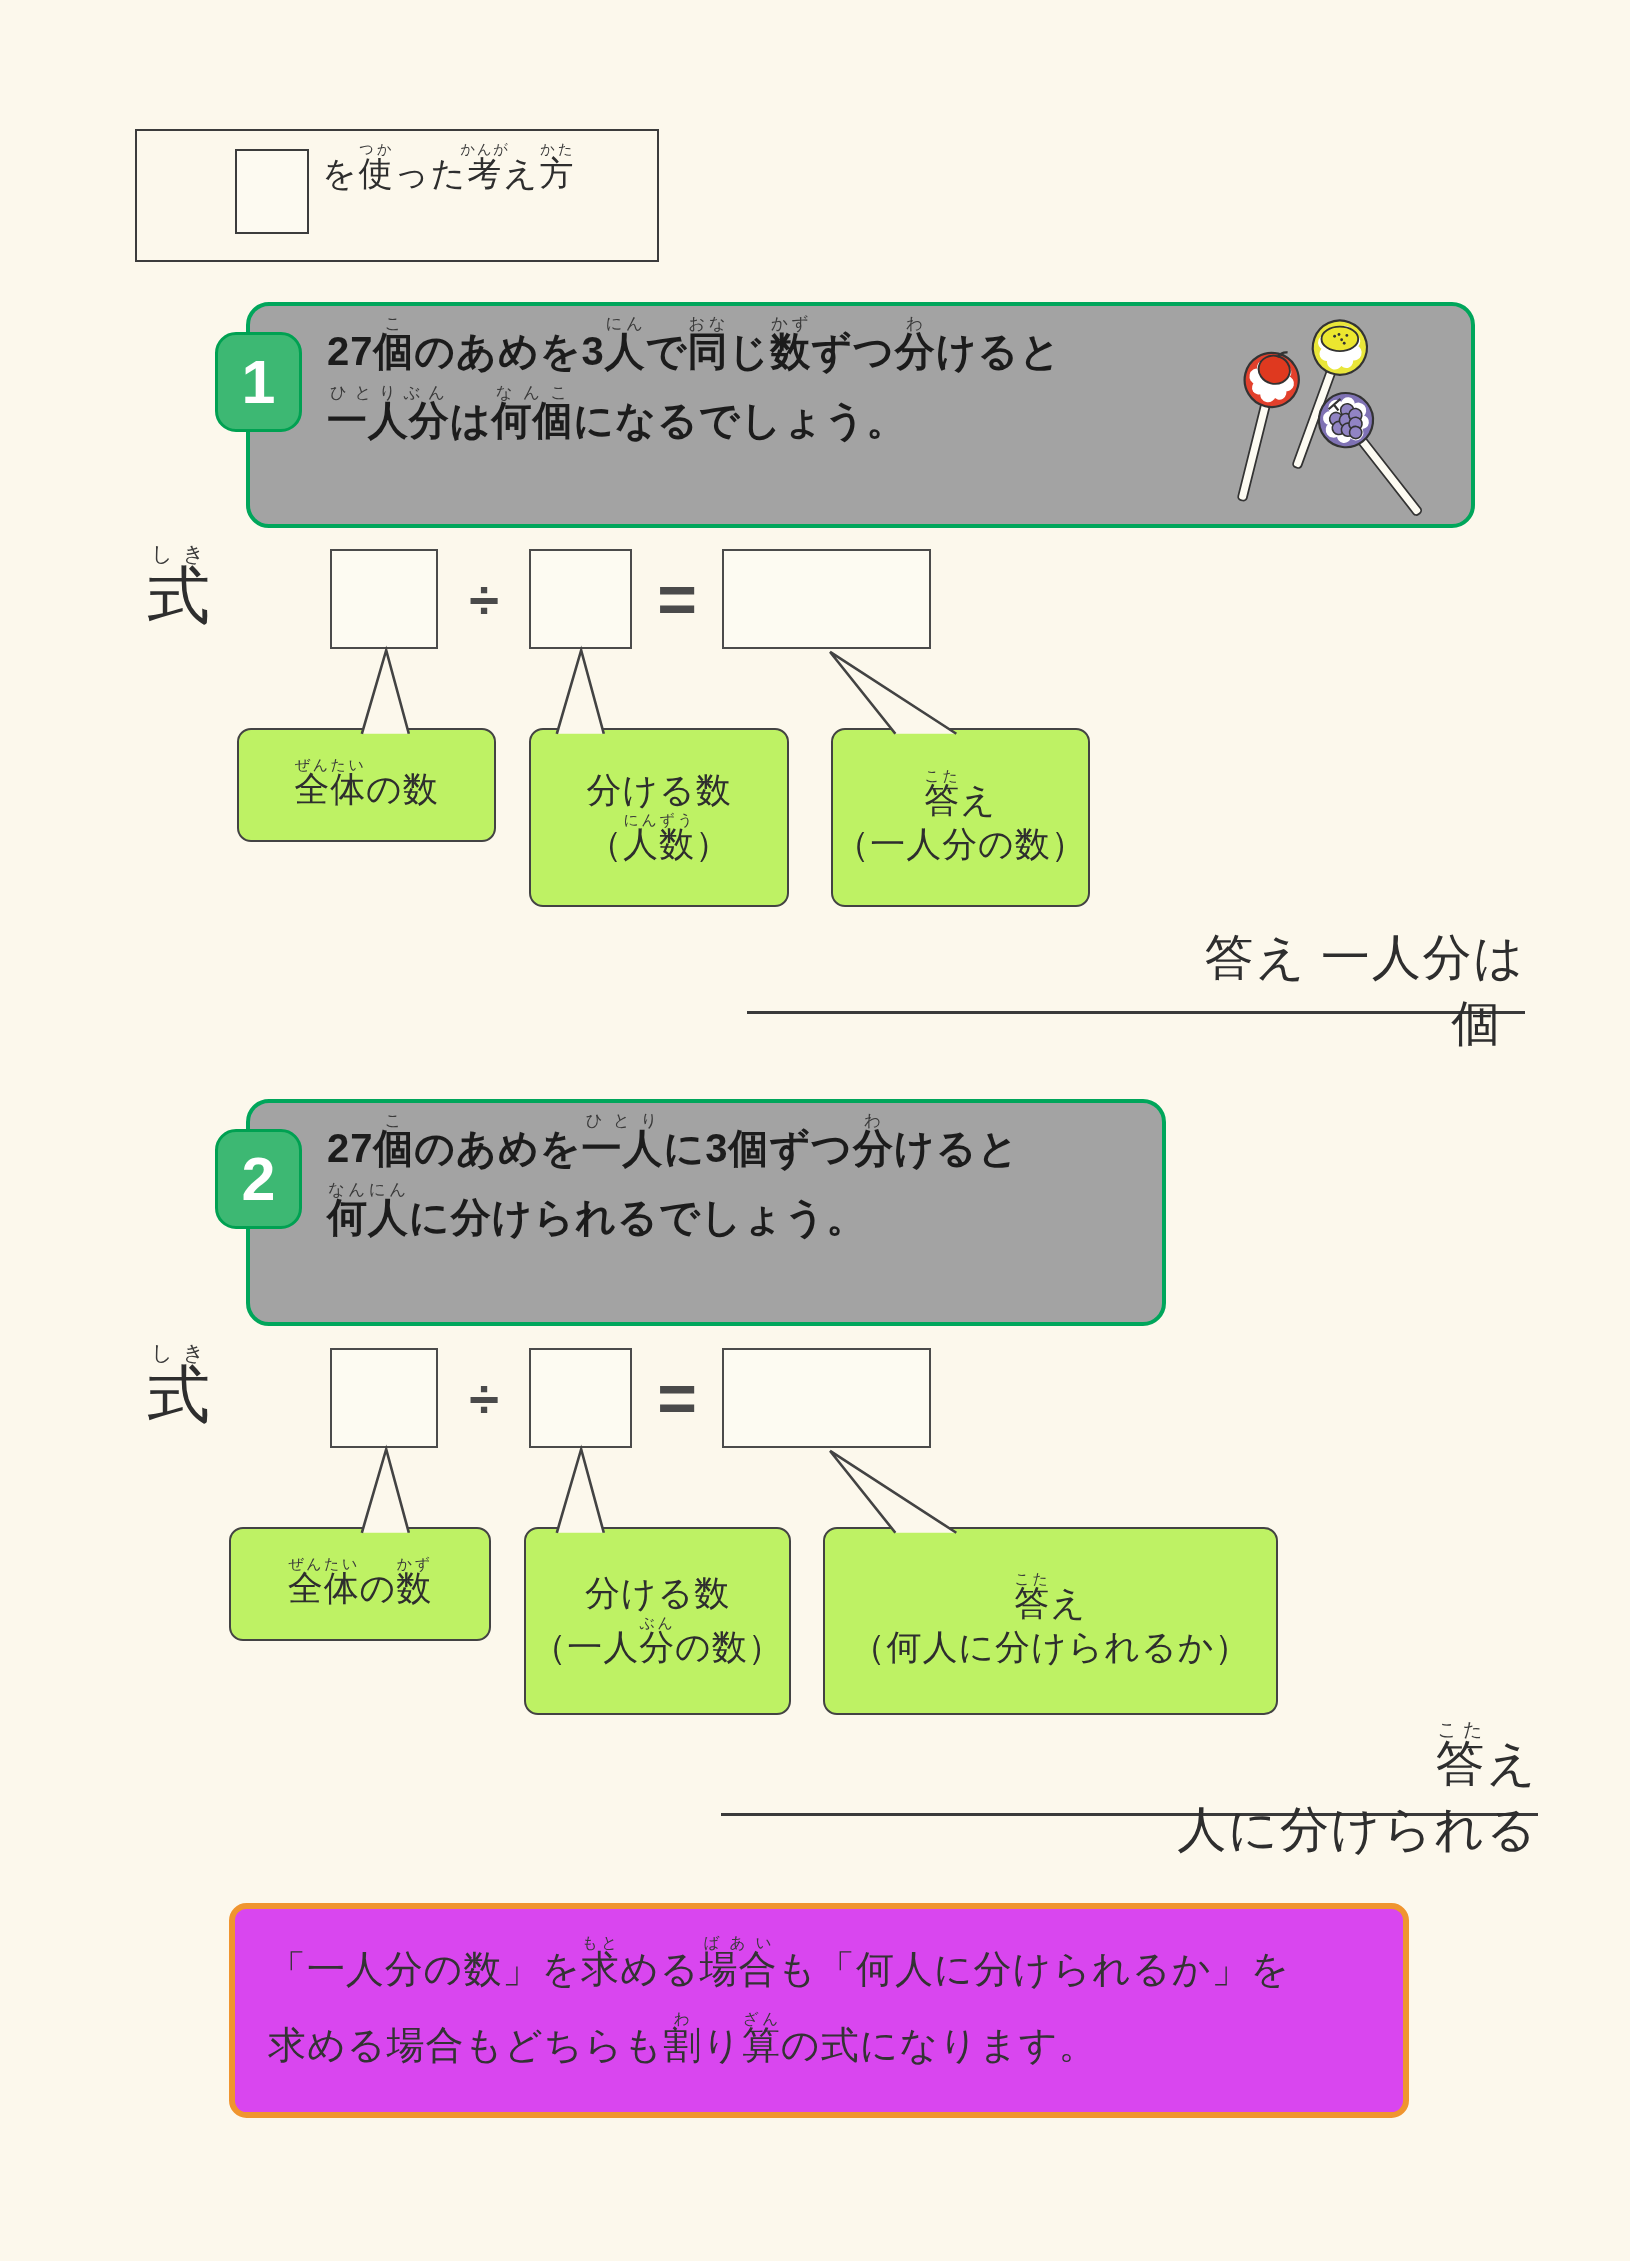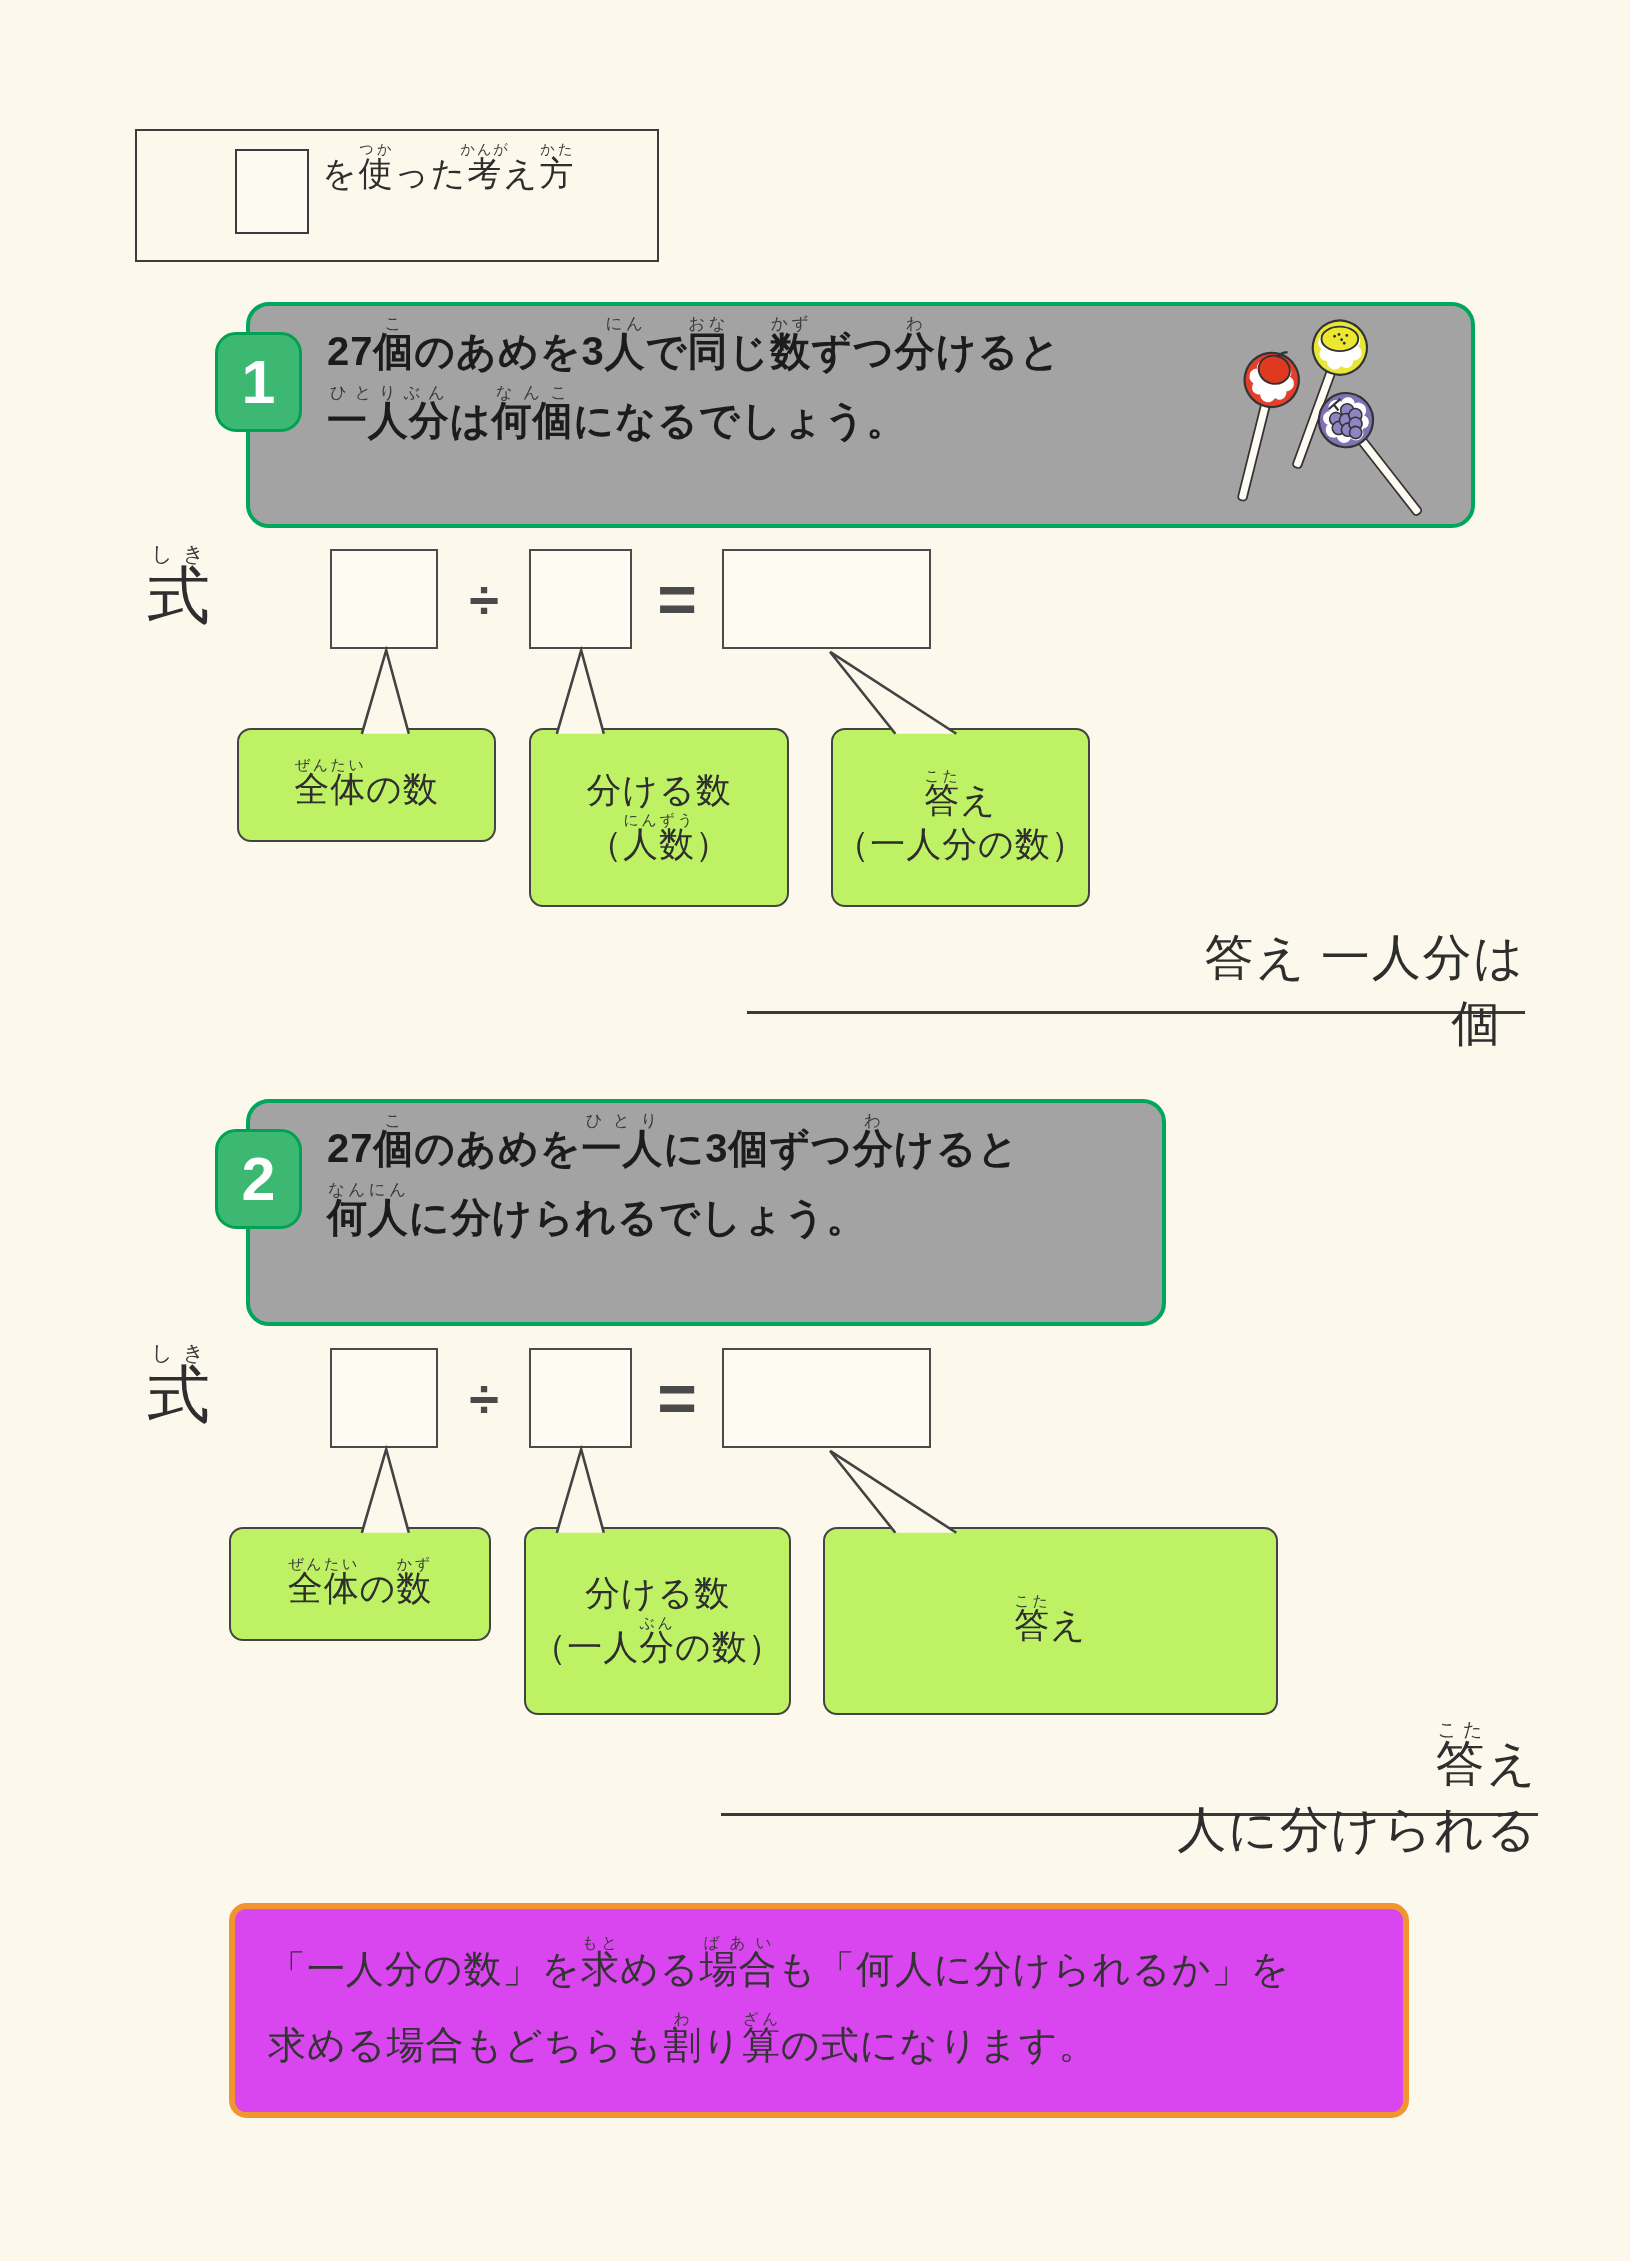--- a/index.html
+++ b/index.html
@@ -196,20 +196,21 @@
 
   <div class="bubble" style="left:229px; top:1527px; width:262px; height:114px;">
     <div class="bline serif"><ruby>全体<rt>ぜんたい</rt></ruby>の<ruby>数<rt>かず</rt></ruby></div>
   </div>
   <div class="bubble" style="left:524px; top:1527px; width:267px; height:188px;">
     <div class="bline serif">分ける数</div>
     <div class="bline serif">（一人<ruby>分<rt>ぶん</rt></ruby>の数）</div>
   </div>
   <div class="bubble" style="left:823px; top:1527px; width:455px; height:188px;">
     <div class="bline serif"><ruby>答<rt>こた</rt></ruby>え</div>
+    <div class="bline serif">（何人に分けられるか）</div>
   </div>
   <svg class="tails" style="left:219px; top:1444px;" width="787" height="94" viewBox="0 0 900 108">
     <polygon points="190,6 162,102 216,102" fill="#fcf8ec"></polygon>
     <path d="M162,102 L190,6 L216,102" fill="none" stroke="#434343" stroke-width="3"></path>
     <polygon points="414,6 386,102 440,102" fill="#fcf8ec"></polygon>
     <path d="M386,102 L414,6 L440,102" fill="none" stroke="#434343" stroke-width="3"></path>
     <polygon points="700,8 775,102 845,102" fill="#fcf8ec"></polygon>
     <path d="M775,102 L700,8 L845,102" fill="none" stroke="#434343" stroke-width="3"></path>
   </svg>
 

